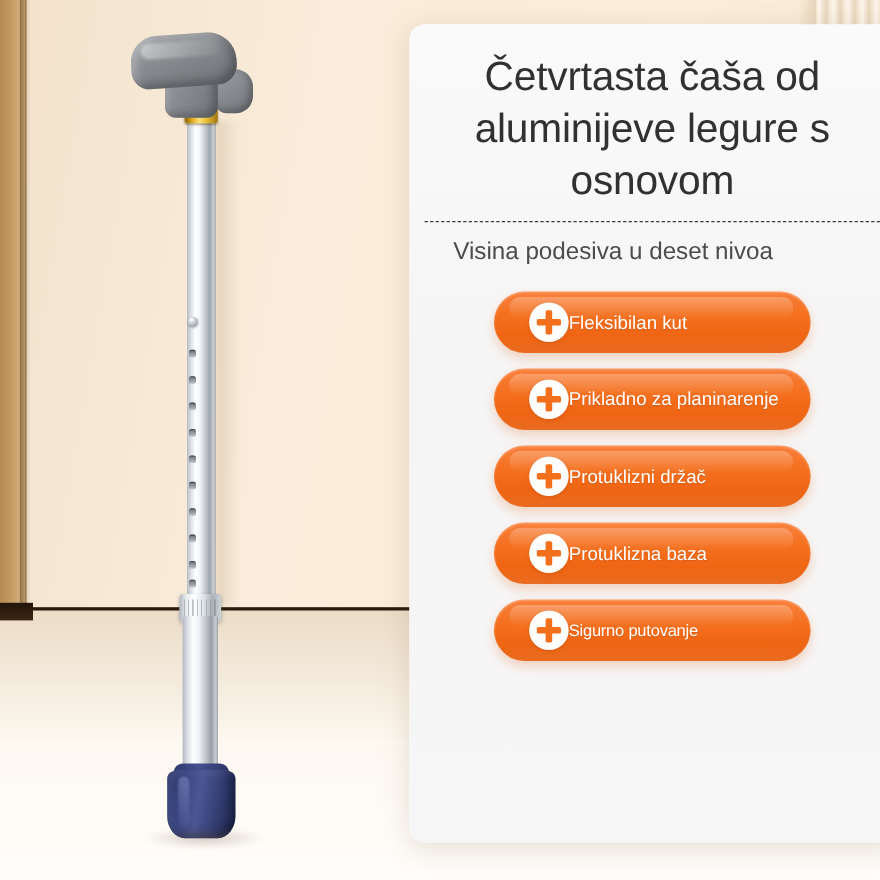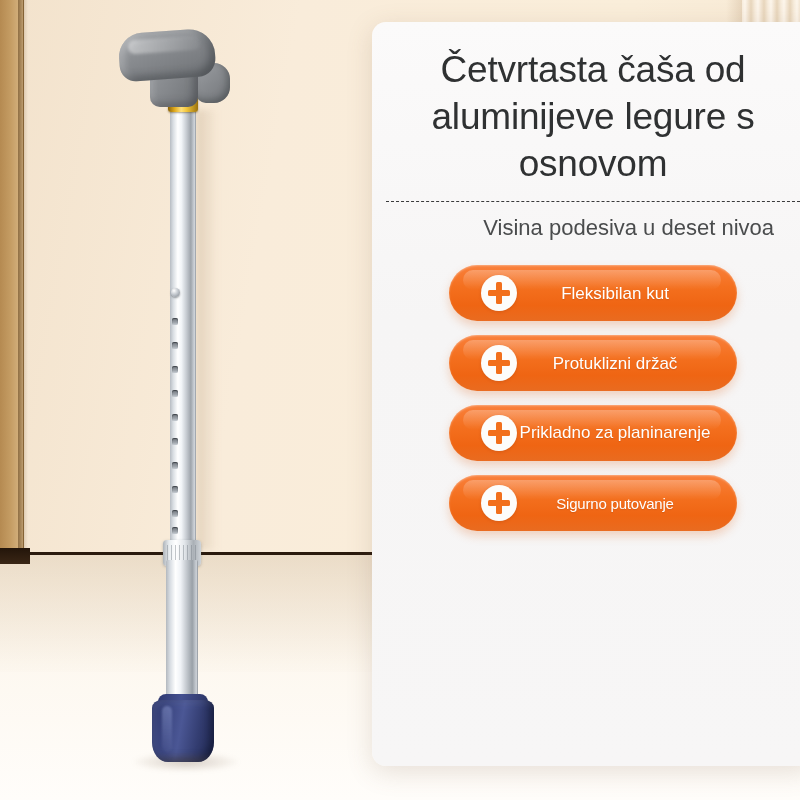--- a/index.html
+++ b/index.html
@@ -272,21 +272,21 @@
     border: none;
     border-top: 1.6px dashed #3a3b3c;
     height: 0;
   }
 
   .card-subtitle {
     margin: 11px 40px 0 40px;
     font-size: 22px;
     line-height: 30px;
     color: #4a4c4d;
-    text-align: right;
+    text-align: left;
     font-weight: 400;
   }
 
   .pill-list {
     margin: 22px 0 0 0;
     padding: 0;
     list-style: none;
   }
 
   .pill {
@@ -330,21 +330,21 @@
     left: 15px; top: 7px;
     width: 6px; height: 22px;
   }
   .pill-icon::after {
     left: 7px; top: 15px;
     width: 22px; height: 6px;
   }
 
   .pill-label {
     flex: 1;
-    text-align: center;
+    text-align: left;
     padding-right: 24px;
     color: #ffffff;
     font-size: 17px;
     line-height: 21px;
     font-weight: 400;
     text-shadow: 0 1px 1px rgba(170,70,15,0.35);
   }
   .pill-label.two-line {
     font-size: 17px;
     line-height: 20px;
@@ -407,26 +407,31 @@
 
     <ul class="pill-list">
       <li class="pill">
         <span class="pill-sheen"></span>
         <span class="pill-icon"></span>
         <span class="pill-label">Fleksibilan kut</span>
       </li>
       <li class="pill">
         <span class="pill-sheen"></span>
         <span class="pill-icon"></span>
+        <span class="pill-label two-line">Prikladno za planinarenje</span>
+      </li>
+      <li class="pill">
+        <span class="pill-sheen"></span>
+        <span class="pill-icon"></span>
         <span class="pill-label">Protuklizni držač</span>
       </li>
       <li class="pill">
         <span class="pill-sheen"></span>
         <span class="pill-icon"></span>
-        <span class="pill-label two-line">Prikladno za planinarenje</span>
+        <span class="pill-label">Protuklizna baza</span>
       </li>
       <li class="pill">
         <span class="pill-sheen"></span>
         <span class="pill-icon"></span>
         <span class="pill-label small">Sigurno putovanje</span>
       </li>
     </ul>
   </div>
 
 </div>

